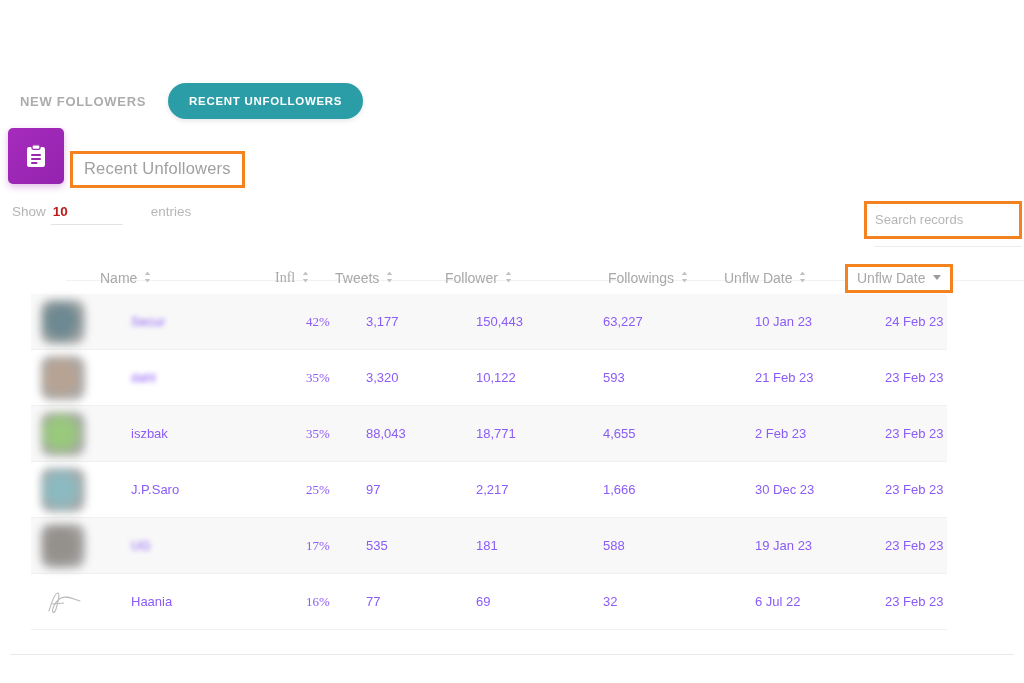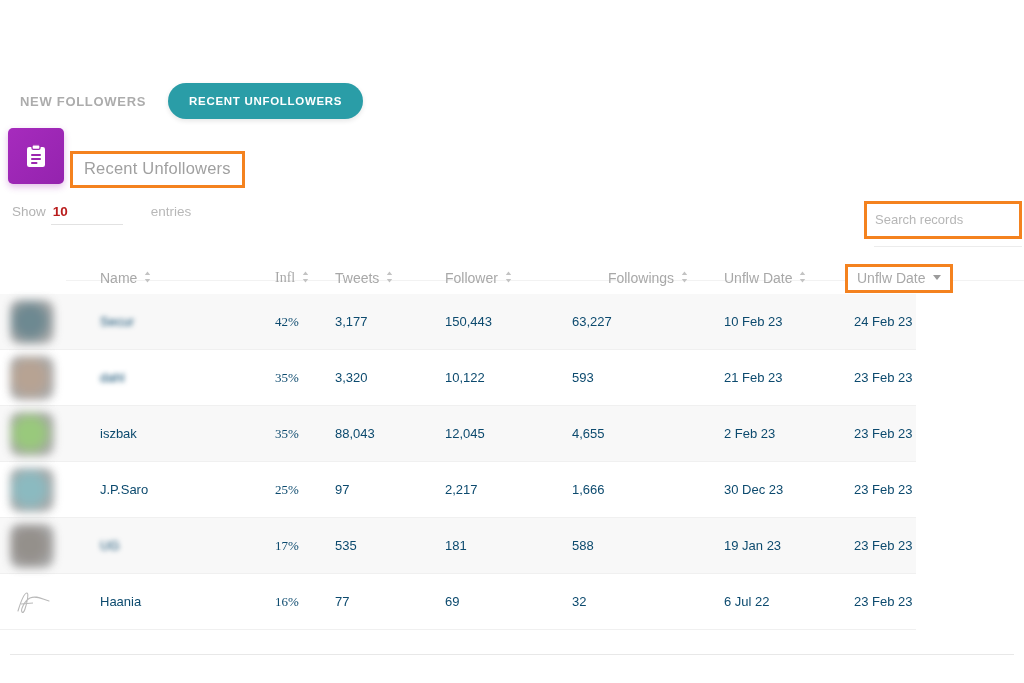--- a/index.html
+++ b/index.html
@@ -176,22 +176,23 @@
     box-sizing: border-box;
   }
   .thead {
     height: 32px;
     font-size: 14px;
     color: #a8a8a8;
   }
   .tbody-row {
     height: 56px;
     font-size: 13px;
-    color: #0c4a6e;
+    color: #8b5cf6;
     border-bottom: 1px solid #f0f0f0;
+    margin-left: 31px;
   }
   .tbody-row.alt { background: #f8f8f8; }
   .table-end {
     width: 1004px;
     margin-left: 10px;
     height: 1px;
     background: #e8e8e8;
     margin-top: 24px;
   }
 
@@ -379,21 +380,21 @@
   <div id="tbody">
       <div class="row tbody-row alt">
         <div class="c-avatar">
           <div class="avatar" style="background: radial-gradient(circle at 45% 48%, rgb(95, 125, 134) 0%, rgb(95, 125, 134) 38%, rgb(158, 158, 158) 72%, rgb(200, 200, 200) 100%);"></div>
         </div>
         <div class="c-name name-cell">Secur</div>
         <div class="c-infl cell">42%</div>
         <div class="c-tweets cell">3,177</div>
         <div class="c-foll cell">150,443</div>
         <div class="c-folls cell">63,227</div>
-        <div class="c-link cell">10 Feb 23</div>
+        <div class="c-link cell">10 Jan 23</div>
         <div class="c-unflw cell">24 Feb 23</div>
       </div>
       <div class="row tbody-row">
         <div class="c-avatar">
           <div class="avatar" style="background: radial-gradient(circle at 45% 48%, rgb(176, 154, 136) 0%, rgb(176, 154, 136) 38%, rgb(158, 158, 158) 72%, rgb(200, 200, 200) 100%);"></div>
         </div>
         <div class="c-name name-cell">dahl</div>
         <div class="c-infl cell">35%</div>
         <div class="c-tweets cell">3,320</div>
         <div class="c-foll cell">10,122</div>
@@ -401,21 +402,21 @@
         <div class="c-link cell">21 Feb 23</div>
         <div class="c-unflw cell">23 Feb 23</div>
       </div>
       <div class="row tbody-row alt">
         <div class="c-avatar">
           <div class="avatar" style="background: radial-gradient(circle at 45% 48%, rgb(143, 196, 111) 0%, rgb(143, 196, 111) 38%, rgb(158, 158, 158) 72%, rgb(200, 200, 200) 100%);"></div>
         </div>
         <div class="c-name name-cell clear">iszbak</div>
         <div class="c-infl cell">35%</div>
         <div class="c-tweets cell">88,043</div>
-        <div class="c-foll cell">12,045</div>
+        <div class="c-foll cell">18,771</div>
         <div class="c-folls cell">4,655</div>
         <div class="c-link cell">2 Feb 23</div>
         <div class="c-unflw cell">23 Feb 23</div>
       </div>
       <div class="row tbody-row">
         <div class="c-avatar">
           <div class="avatar" style="background: radial-gradient(circle at 45% 48%, rgb(127, 179, 186) 0%, rgb(127, 179, 186) 38%, rgb(158, 158, 158) 72%, rgb(200, 200, 200) 100%);"></div>
         </div>
         <div class="c-name name-cell clear">J.P.Saro</div>
         <div class="c-infl cell">25%</div>

